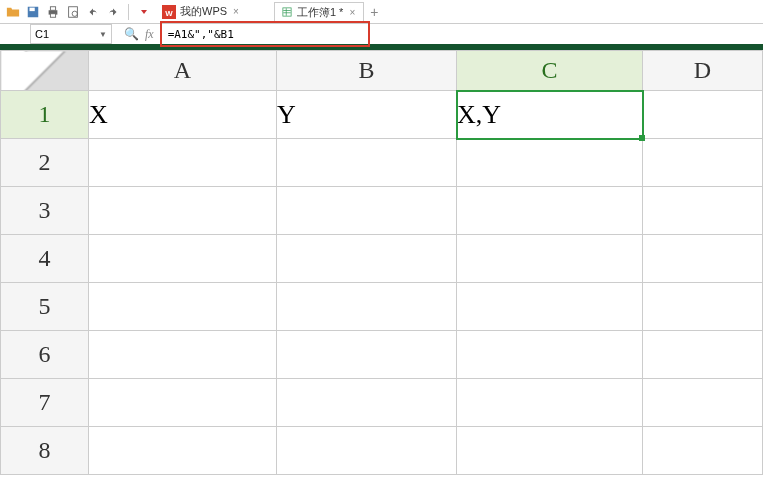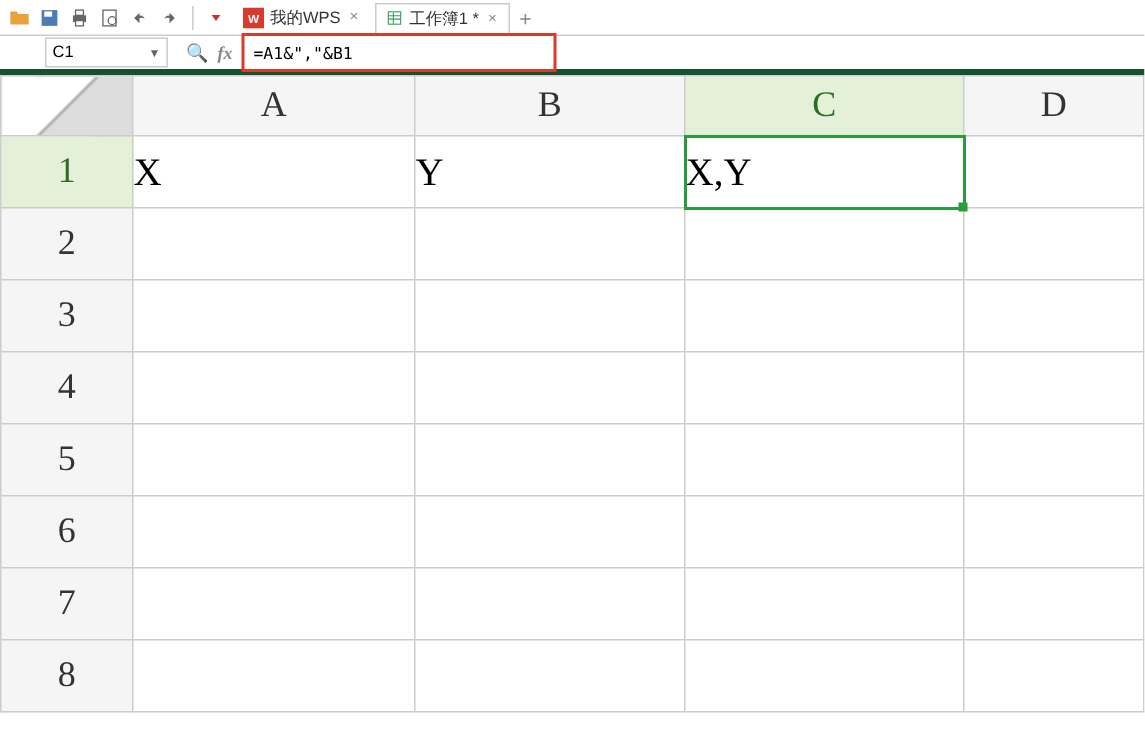--- a/index.html
+++ b/index.html
@@ -2,32 +2,32 @@
 <html><head>
 <meta charset="utf-8">
 <style>
   * { box-sizing: border-box; margin: 0; padding: 0; }
   body { font-family: "Microsoft YaHei", Arial, sans-serif; font-size: 12px; background: #fff; width: 763px; height: 500px; overflow: hidden; }
   
   .toolbar { height: 24px; background: #fff; display: flex; align-items: center; padding: 0 4px; gap: 2px; border-bottom: 1px solid #ccc; }
   .toolbar .icon-btn { width: 18px; height: 18px; display: flex; align-items: center; justify-content: center; cursor: pointer; }
   .toolbar .sep { width: 1px; height: 16px; background: #ccc; margin: 0 4px; }
   .tab { display: flex; align-items: center; gap: 4px; padding: 2px 6px; height: 20px; border: 1px solid transparent; cursor: pointer; font-size: 11px; color: #333; }
-  .tab.active { background: #fff; border: 1px solid #ccc; border-bottom: none; }
+  .tab.active { background: #fff; border: 1px solid #ccc; border-bottom: none; margin-left: 24px; }
   .tab .close { font-size: 10px; color: #888; cursor: pointer; padding: 0 2px; }
   .wps-icon { width: 14px; height: 14px; }
   .xls-icon { width: 12px; height: 12px; }
   .add-tab { width: 16px; height: 16px; display: flex; align-items: center; justify-content: center; color: #888; cursor: pointer; font-size: 14px; }
   
-  .formula-row { height: 26px; display: flex; align-items: center; border-bottom: 4px solid #14532d; background: #fff; }
+  .formula-row { height: 26px; display: flex; align-items: center; border-bottom: 6px solid #14532d; background: #fff; }
   .name-box { width: 82px; height: 20px; border: 1px solid #ccc; margin: 0 6px 0 30px; display: flex; align-items: center; justify-content: space-between; padding: 0 4px; font-size: 11px; }
   .name-box .dd { font-size: 8px; color: #666; }
   .fb-tools { display: flex; align-items: center; gap: 6px; padding: 0 6px; }
   .fb-tools span { color: #888; cursor: pointer; font-size: 12px; }
-  .fx-label { font-style: italic; font-family: serif; font-size: 13px; color: #555; font-weight: bold; }
+  .fx-label { font-style: italic; font-family: serif; font-size: 13px; color: #555; }
   .formula-box { flex: 0 0 210px; height: 26px; border: 2px solid #d83b2c; padding: 2px 6px; font-size: 11px; font-family: "SimSun", monospace; display: flex; align-items: center; }
   
   .sheet { position: relative; }
   .grid { border-collapse: collapse; table-layout: fixed; }
   .grid td, .grid th { border: 1px solid #ccc; padding: 0; }
   
   .corner { width: 88px; height: 40px; background: linear-gradient(135deg, #fff 0%, #fff 48%, #aaa 50%, #ddd 52%, #ddd 100%); }
   .colhead { height: 40px; background: #f5f5f5; text-align: center; font-family: "Times New Roman", serif; font-size: 24px; font-weight: normal; color: #333; }
   .colhead.sel { background: #e4f0d8; color: #2a7020; }
   .rowhead { width: 88px; background: #f5f5f5; text-align: center; font-family: "Times New Roman", serif; font-size: 24px; font-weight: normal; color: #333; }

